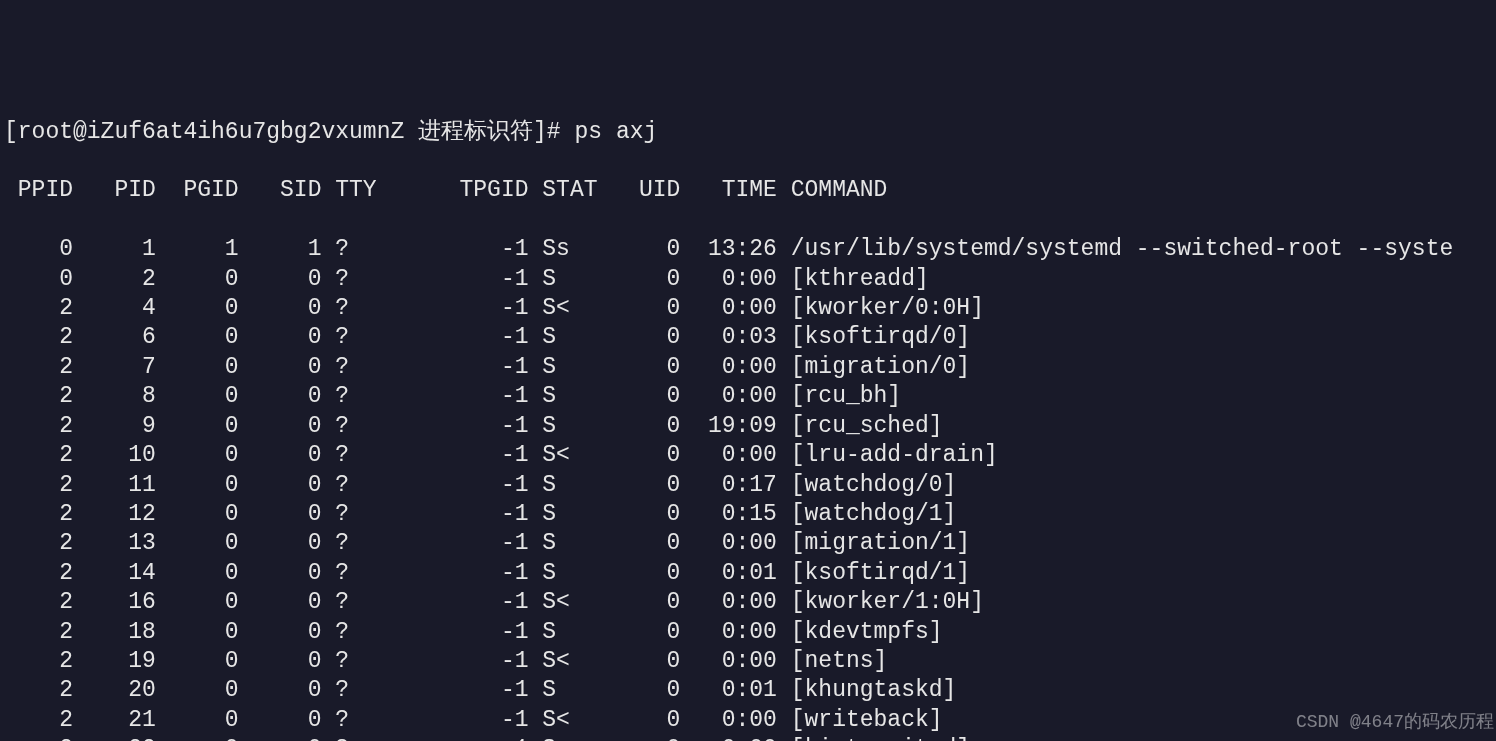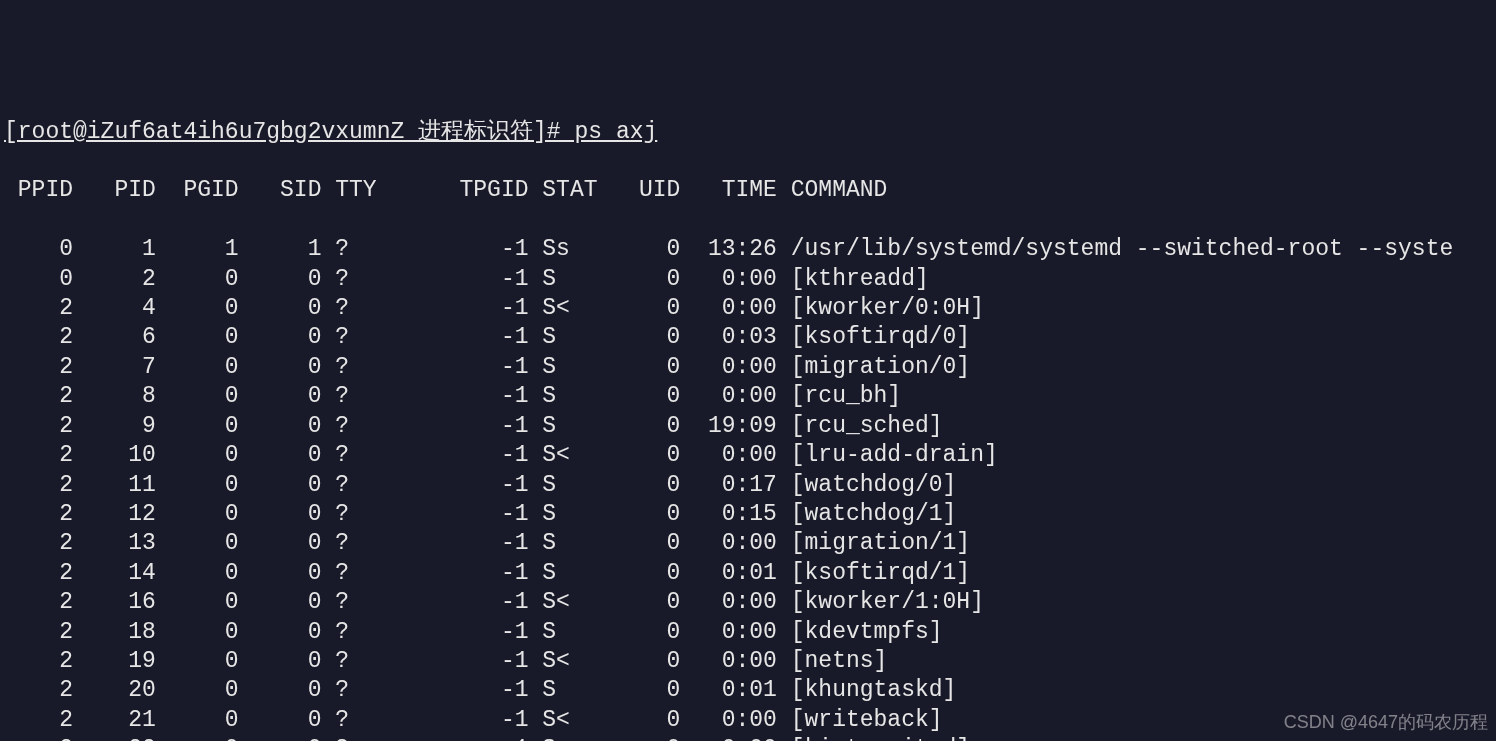--- a/index.html
+++ b/index.html
@@ -13,28 +13,28 @@
   body {
     font-family: "Consolas", "Menlo", "Monaco", "Courier New", monospace;
     font-size: 23px;
     line-height: 29.4px;
     color: #e6e6e6;
     white-space: pre;
     padding-left: 4px;
     padding-top: 0px;
     position: relative;
   }
-  .prompt-line span { color: #e6e6e6; text-decoration: underline; }
+  .prompt-line span { color: #e6e6e6; }
   .row { display: block; }
   .watermark {
     position: absolute;
-    right: 12px;
+    right: 6px;
     bottom: 4px;
     font-size: 18px;
-    font-family: Liberation Sans, sans-serif;
+    font-family: Liberation Mono, monospace;
     color: rgba(255,255,255,0.45);
     white-space: nowrap;
     margin-left: 32px;
   }
 </style>
 </head>
 <body>
 
 
 

